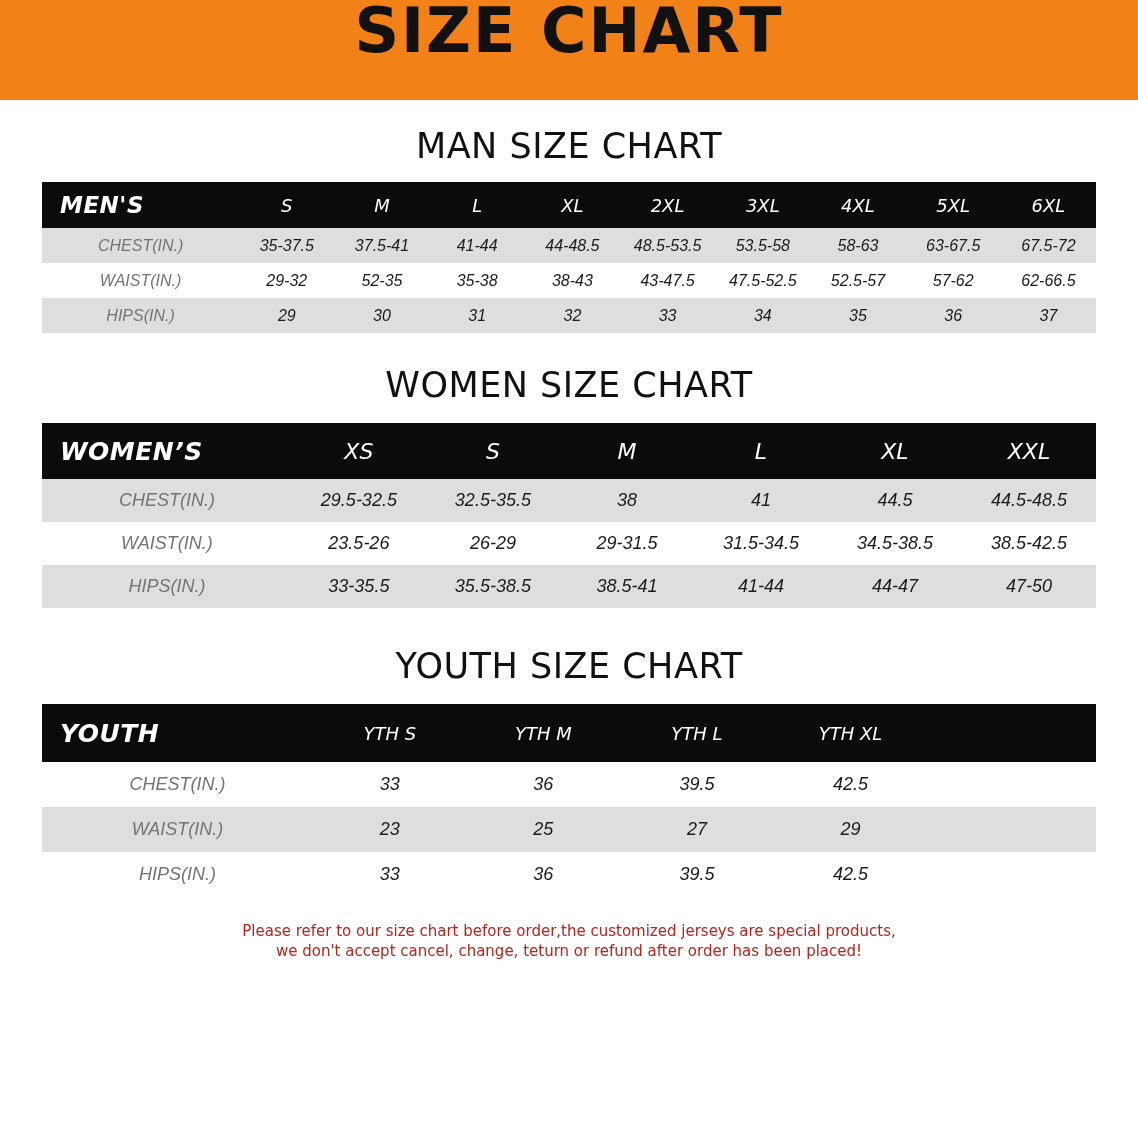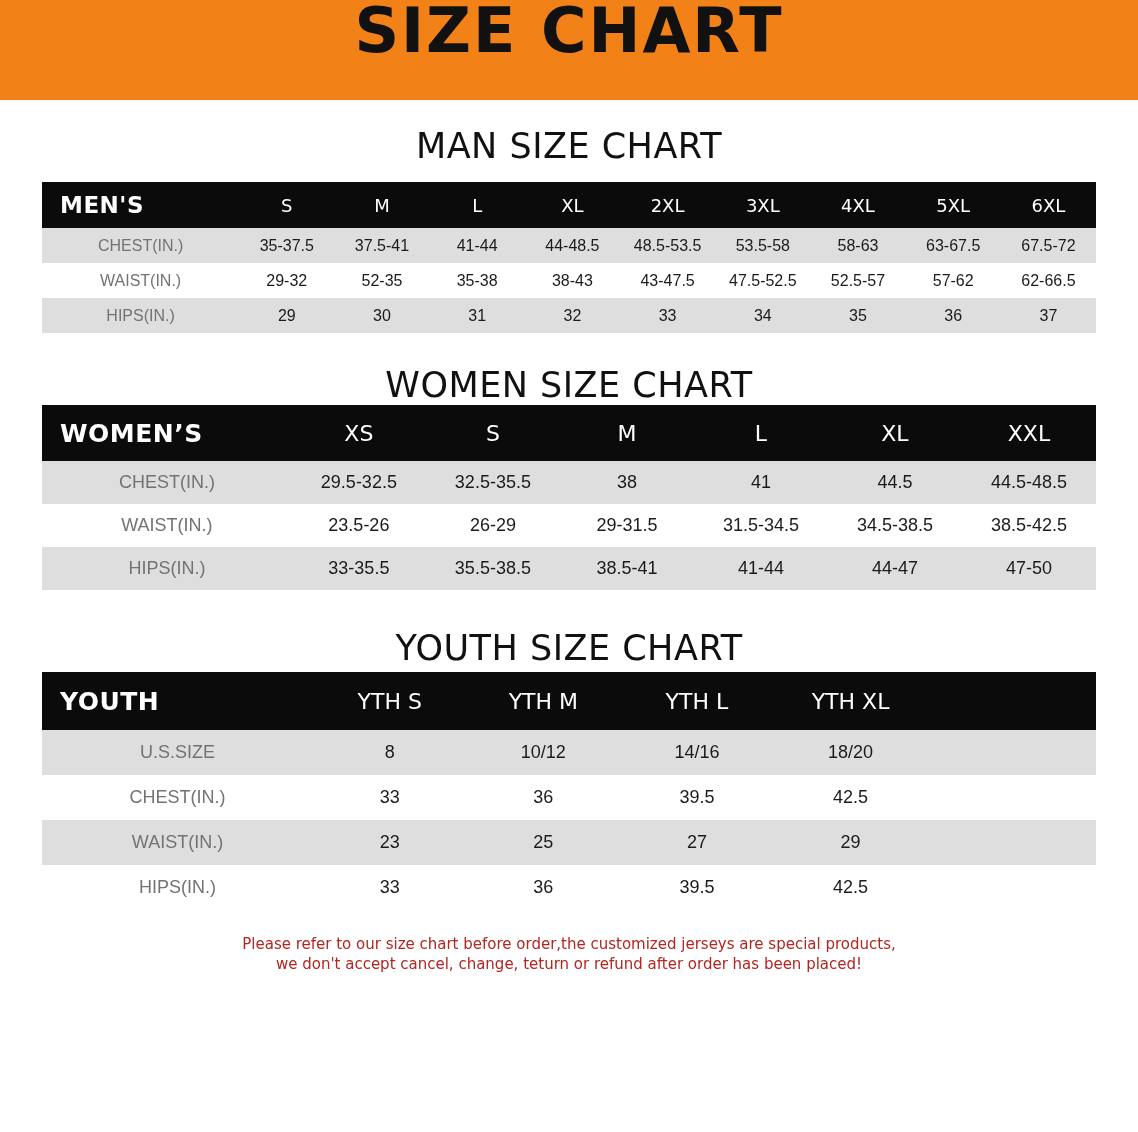--- a/index.html
+++ b/index.html
@@ -45,20 +45,21 @@
   #youth-title { margin-top: 38px; }
 
   
   .table-wrap {
     margin: 0 42px;
   }
   table.size-table {
     width: 100%;
     border-collapse: collapse;
     table-layout: fixed;
+    font-style: italic;
   }
   table.size-table th,
   table.size-table td {
     padding: 0;
     text-align: center;
     vertical-align: middle;
     font-weight: normal;
   }
 
   
@@ -93,28 +94,28 @@
   .size-table tbody tr.shade { background: #dedede; }
   .size-table tbody tr.plain { background: #ffffff; }
 
   
   #men-table { margin-top: 16px; }
   #men-table thead th { font-size: 18px; }
   #men-table thead th.corner { font-size: 23px; }
   #men-table tbody td { height: 35px; font-size: 16px; }
 
   
-  #women-table { }
+  #women-table { margin-top: 18px; }
   #women-table thead th { height: 56px; font-size: 22px; }
   #women-table thead th.corner { font-size: 25px; }
   #women-table tbody td { height: 43px; font-size: 18px; }
 
   
-  #youth-table { margin-top: 4px; }
-  #youth-table thead th { height: 58px; font-size: 22px; }
+  #youth-table { margin-top: 18px; }
+  #youth-table thead th { height: 58px; font-size: 18px; }
   #youth-table thead th.corner { font-size: 25px; }
   #youth-table tbody td { height: 45px; font-size: 18px; }
 
   
   .note {
     margin: 24px 40px 0 40px;
     color: #b3251f;
     font-family: "DejaVu Sans", sans-serif;
     font-size: 15px;
     line-height: 1.35;
@@ -240,28 +241,20 @@
       <tr>
         <th class="corner" style="width:24%">YOUTH</th>
         <th>YTH S</th>
         <th>YTH M</th>
         <th>YTH L</th>
         <th>YTH XL</th>
         <th style="width:16%"></th>
       </tr>
     </thead>
     <tbody>
-      <tr class="shade">
-        <td class="rowlabel">U.S.SIZE</td>
-        <td>8</td>
-        <td>10/12</td>
-        <td>14/16</td>
-        <td>18/20</td>
-        <td></td>
-      </tr>
       <tr class="plain">
         <td class="rowlabel">CHEST(IN.)</td>
         <td>33</td>
         <td>36</td>
         <td>39.5</td>
         <td>42.5</td>
         <td></td>
       </tr>
       <tr class="shade">
         <td class="rowlabel">WAIST(IN.)</td>

